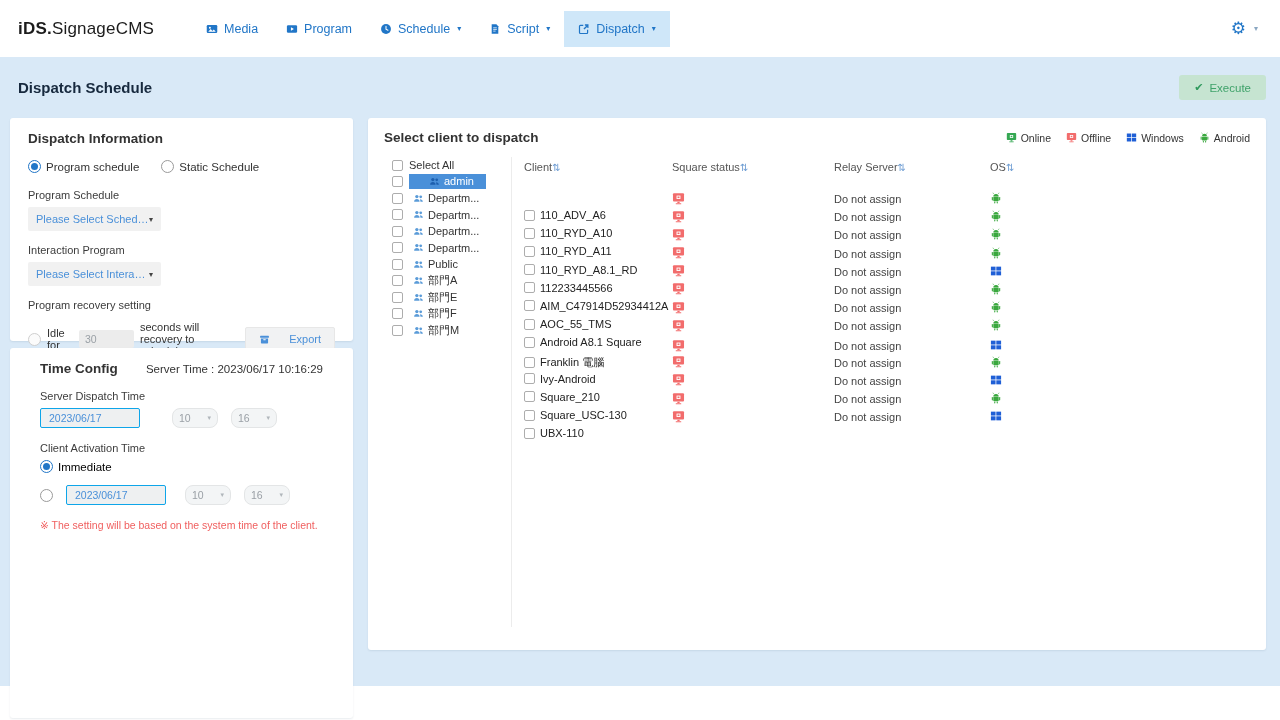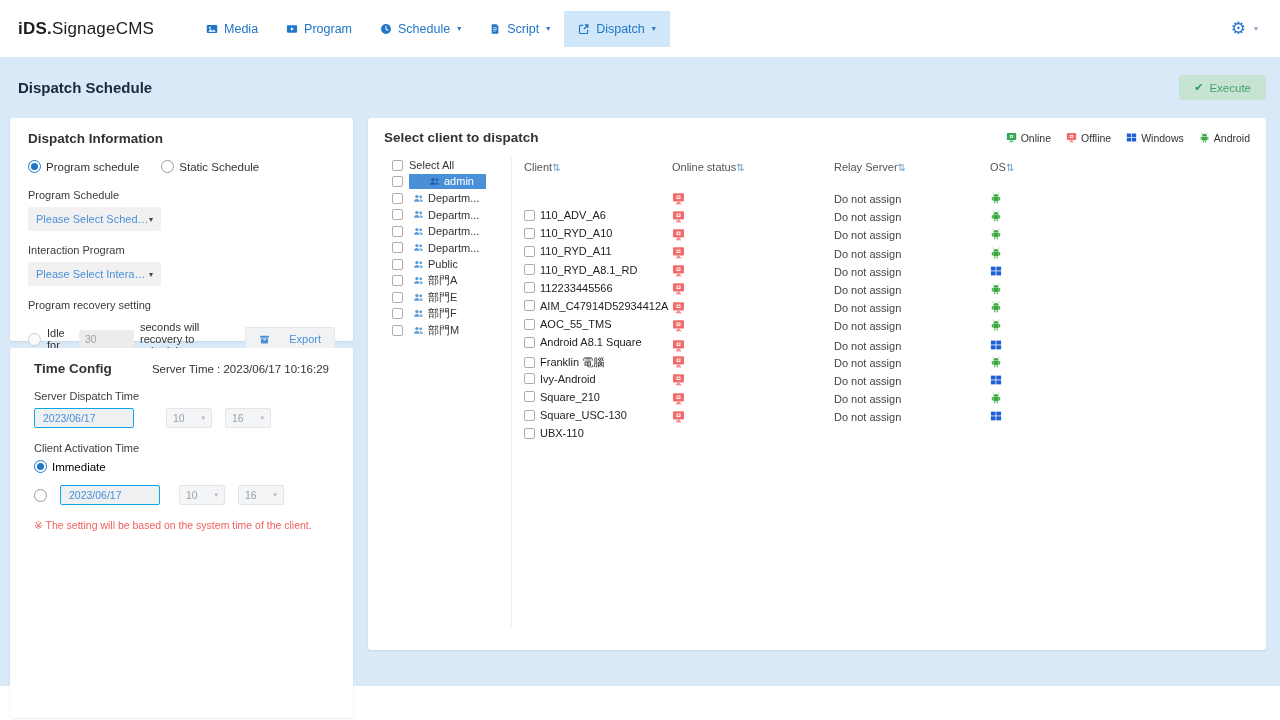--- a/index.html
+++ b/index.html
@@ -26,21 +26,21 @@
   .page-head h1 { font-size:15px; font-weight:700; color:#17293e; }
   .execute { margin-left:auto; background:#c6e4d1; color:#3fa26a; border:none;
     border-radius:3px; font-size:11.5px; padding:6px 15px; display:flex;
     align-items:center; gap:6px; cursor:pointer; font-family:inherit; }
   .execute .check { font-size:11px; font-weight:700; color:#2f9a5d; }
 
   .content { display:flex; gap:15px; padding:0 14px 0 10px; }
   .card { background:#fff; border-radius:3px; box-shadow:0 1px 2px rgba(40,70,100,.10); }
   .left-col { width:343px; flex:none; display:flex; flex-direction:column; gap:7px; }
   .card-info { height:223px; padding:13px 18px; }
-  .card-time { height:370px; padding:13px 24px; }
+  .card-time { height:370px; padding:13px 30px; }
   .card-clients { flex:1; height:532px; padding:12px 16px; }
 
   h2.card-title { font-size:13.5px; font-weight:600; color:#333; }
 
   
   .radio-row { display:flex; gap:22px; margin:14px 0 16px; font-size:11.5px; color:#333; }
   .radio { display:flex; align-items:center; gap:5px; cursor:pointer; }
   .rb { width:13px; height:13px; border:1px solid #9a9a9a; border-radius:50%;
     background:#fff; display:inline-block; position:relative; flex:none; }
   .rb.checked { border-color:#2176c7; }
@@ -60,21 +60,21 @@
     cursor:pointer; font-family:inherit; }
   .export-btn .icon { font-size:11px; color:#4a90d9; }
 
   
   .tc-head { display:flex; justify-content:space-between; align-items:baseline; margin-bottom:14px; }
   .server-time { font-size:11.5px; color:#333; }
   .time-row { display:flex; align-items:center; gap:13px; margin-bottom:14px; }
   .date-input { width:100px; height:20px; background:#eef0f1; border:1px solid #0ea5e9;
     border-radius:2px; color:#4a90d9; font-size:10.5px; display:flex; align-items:center;
     padding:0 8px; margin-right:19px; cursor:text; }
-  .tsel { width:46px; height:20px; background:#f3f5f6; border:1px solid #e3e5e6; border-radius:2px;
+  .tsel { width:46px; height:20px; background:#f3f5f6; border:1px solid #e3e5e6; border-radius:8px;
     color:#9aa0a6; font-size:10.5px; display:flex; align-items:center; justify-content:space-between;
     padding:0 6px; cursor:pointer; }
   .tsel .caret { color:#b0b6bb; font-size:7px; }
   .imm-row { margin:2px 0 12px; font-size:11.5px; }
   .note { margin-top:4px; font-size:10.5px; color:#f05f5f; }
 
   
   .client-head { display:flex; justify-content:space-between; align-items:center; margin-bottom:12px; }
   .legend { display:flex; gap:15px; align-items:center; font-size:10.5px; color:#333; }
   .legend-item { display:flex; align-items:center; gap:4px; }
@@ -488,21 +488,21 @@
               </span>
             </div>
           </div>
         <div class="table">
           <div class="thead">
               <div class="th">
                 <span>Client</span>
                 <span class="sort">⇅</span>
               </div>
               <div class="th">
-                <span>Online status</span>
+                <span>Square status</span>
                 <span class="sort">⇅</span>
               </div>
               <div class="th">
                 <span>Relay Server</span>
                 <span class="sort">⇅</span>
               </div>
               <div class="th">
                 <span>OS</span>
                 <span class="sort">⇅</span>
               </div>

